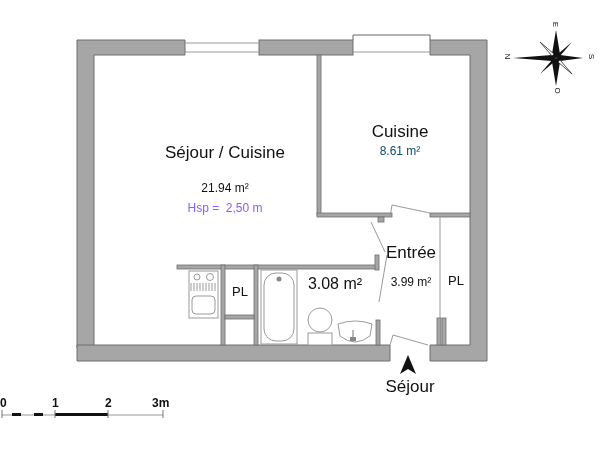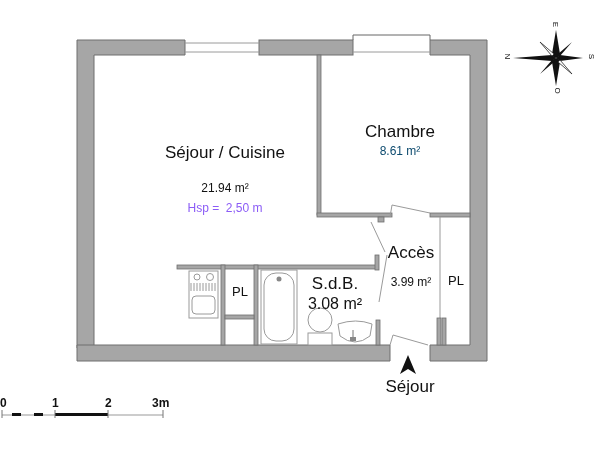--- a/index.html
+++ b/index.html
@@ -128,31 +128,30 @@
   </g>
 </svg>
 
 <div style="position:absolute;left:150px;top:143px;width:150px;text-align:center;">
   <div style="font-size:17px;color:#111;">Séjour / Cuisine</div>
   <div style="font-size:12px;color:#111;margin-top:18px;">21.94 m²</div>
   <div style="font-size:12px;color:#8b5cf6;margin-top:6px;white-space:pre;">Hsp =  2,50 m</div>
 </div>
 
 <div style="position:absolute;left:355px;top:122px;width:90px;text-align:center;">
-  <div style="font-size:17px;color:#111;">Chambre</div>
+  <div style="font-size:17px;color:#111;">Cuisine</div>
   <div style="font-size:12px;color:#0c4a6e;margin-top:2px;">8.61 m²</div>
 </div>
 
 <div style="position:absolute;left:376px;top:243px;width:70px;text-align:center;">
-  <div style="font-size:17px;color:#111;">Accès</div>
+  <div style="font-size:17px;color:#111;">Entrée</div>
   <div style="font-size:12px;color:#111;margin-top:12px;">3.99 m²</div>
 </div>
 
 <div style="position:absolute;left:305px;top:274px;width:60px;text-align:center;">
-  <div style="font-size:17px;color:#111;">S.d.B.</div>
   <div style="font-size:16px;color:#111;margin-top:1px;">3.08 m²</div>
 </div>
 
 <div style="position:absolute;left:226px;top:284px;width:28px;text-align:center;font-size:13px;color:#111;">PL</div>
 <div style="position:absolute;left:444px;top:273px;width:24px;text-align:center;font-size:13px;color:#111;">PL</div>
 
 <div style="position:absolute;left:380px;top:377px;width:60px;text-align:center;font-size:17px;color:#111;">Séjour</div>
 
 <div style="position:absolute;left:553px;top:20px;font-size:8px;color:#111;transform:rotate(90deg);">E</div>
 <div style="position:absolute;left:505px;top:52px;font-size:8px;color:#111;transform:rotate(90deg);">N</div>

